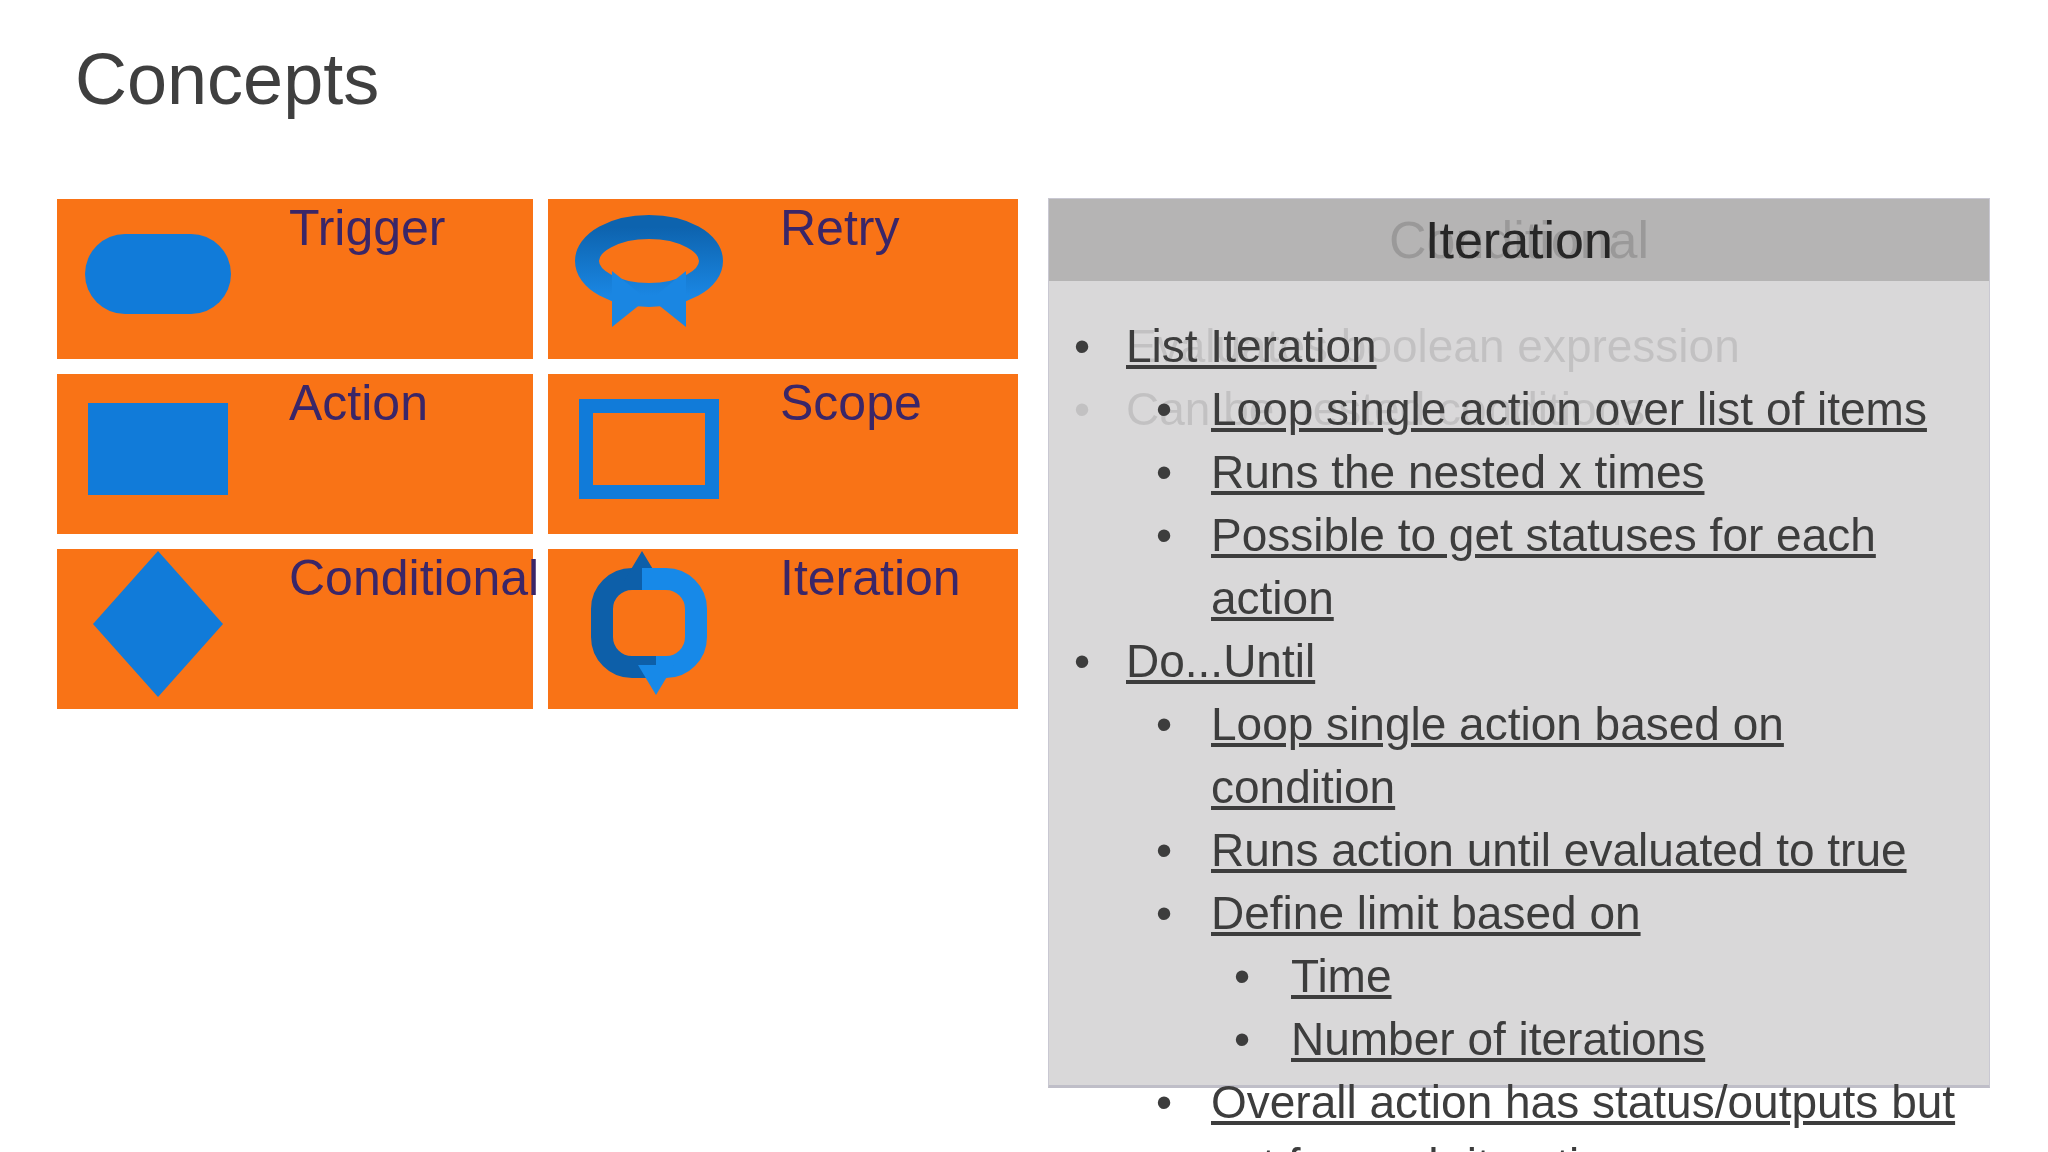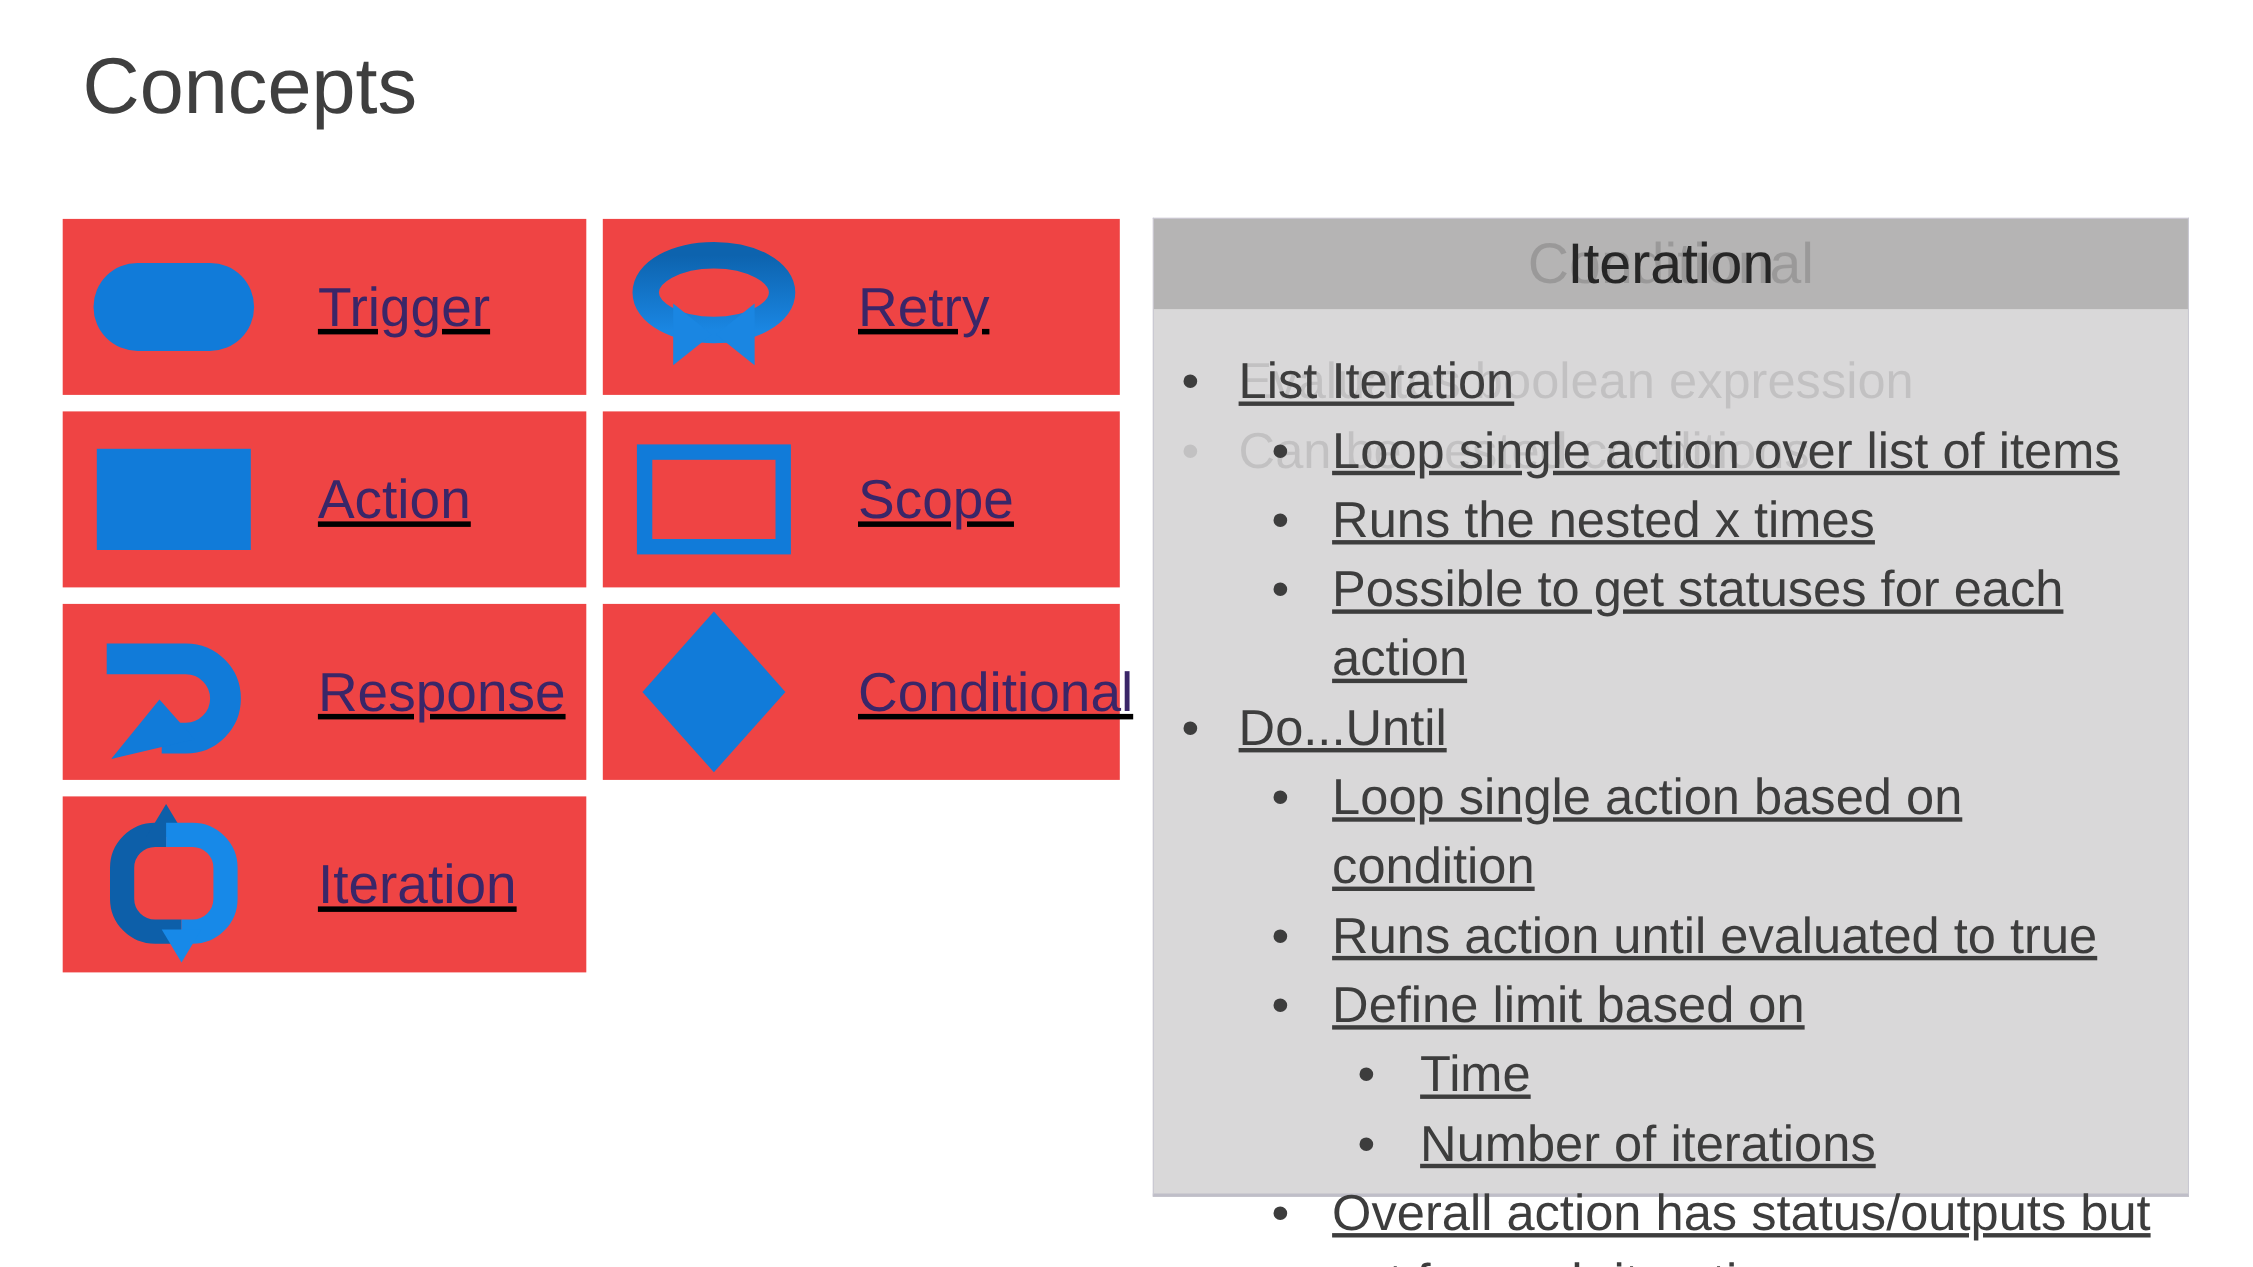--- a/index.html
+++ b/index.html
@@ -11,21 +11,21 @@
     position:absolute;left:75px;top:38px;
     font-size:72px;font-weight:300;color:#3f3f3f;letter-spacing:0px;
   }
   
   .grid{
     position:absolute;left:57px;top:199px;width:961px;
     display:grid;grid-template-columns:476px 470px;grid-auto-rows:160px;
     column-gap:15px;row-gap:15px;
   }
   .tile{
-    background:#ef4444;display:flex;align-items:center;padding-left:26px;box-sizing:border-box;text-decoration:underline;
+    background:#f97316;display:flex;padding-left:26px;box-sizing:border-box;
   }
   .tile .icon{width:150px;height:150px;flex:0 0 150px;}
   .tile .label{
     margin-left:56px;font-size:50px;color:#3a2668;white-space:nowrap;
   }
   
   .panel{
     position:absolute;left:1048px;top:198px;width:942px;height:890px;
     box-sizing:border-box;border:1px solid #c9c8d2;border-bottom:3px solid #bfbec8;
     background:#d9d8d9;
@@ -100,27 +100,20 @@
       <span class="label">Action</span>
     </div>
 
     <div class="tile">
       <svg class="icon" viewBox="0 0 150 150">
         <rect x="12" y="32" width="126" height="86" fill="none" stroke="#117bd9" stroke-width="14"></rect>
       </svg>
       <span class="label">Scope</span>
     </div>
 
-    <div class="tile">
-      <svg class="icon" viewBox="0 0 150 150">
-        <path d="M 14,45 H 86 A 36,36 0 0 1 86,117 H 64" fill="none" stroke="#117bd9" stroke-width="28"></path>
-        <polygon points="62,82 94,118 18,136" fill="#117bd9"></polygon>
-      </svg>
-      <span class="label">Response</span>
-    </div>
 
     <div class="tile">
       <svg class="icon" viewBox="0 0 150 150">
         <polygon points="75,2 140,75 75,148 10,75" fill="#117bd9"></polygon>
       </svg>
       <span class="label">Conditional</span>
     </div>
 
 
     <div class="tile">

